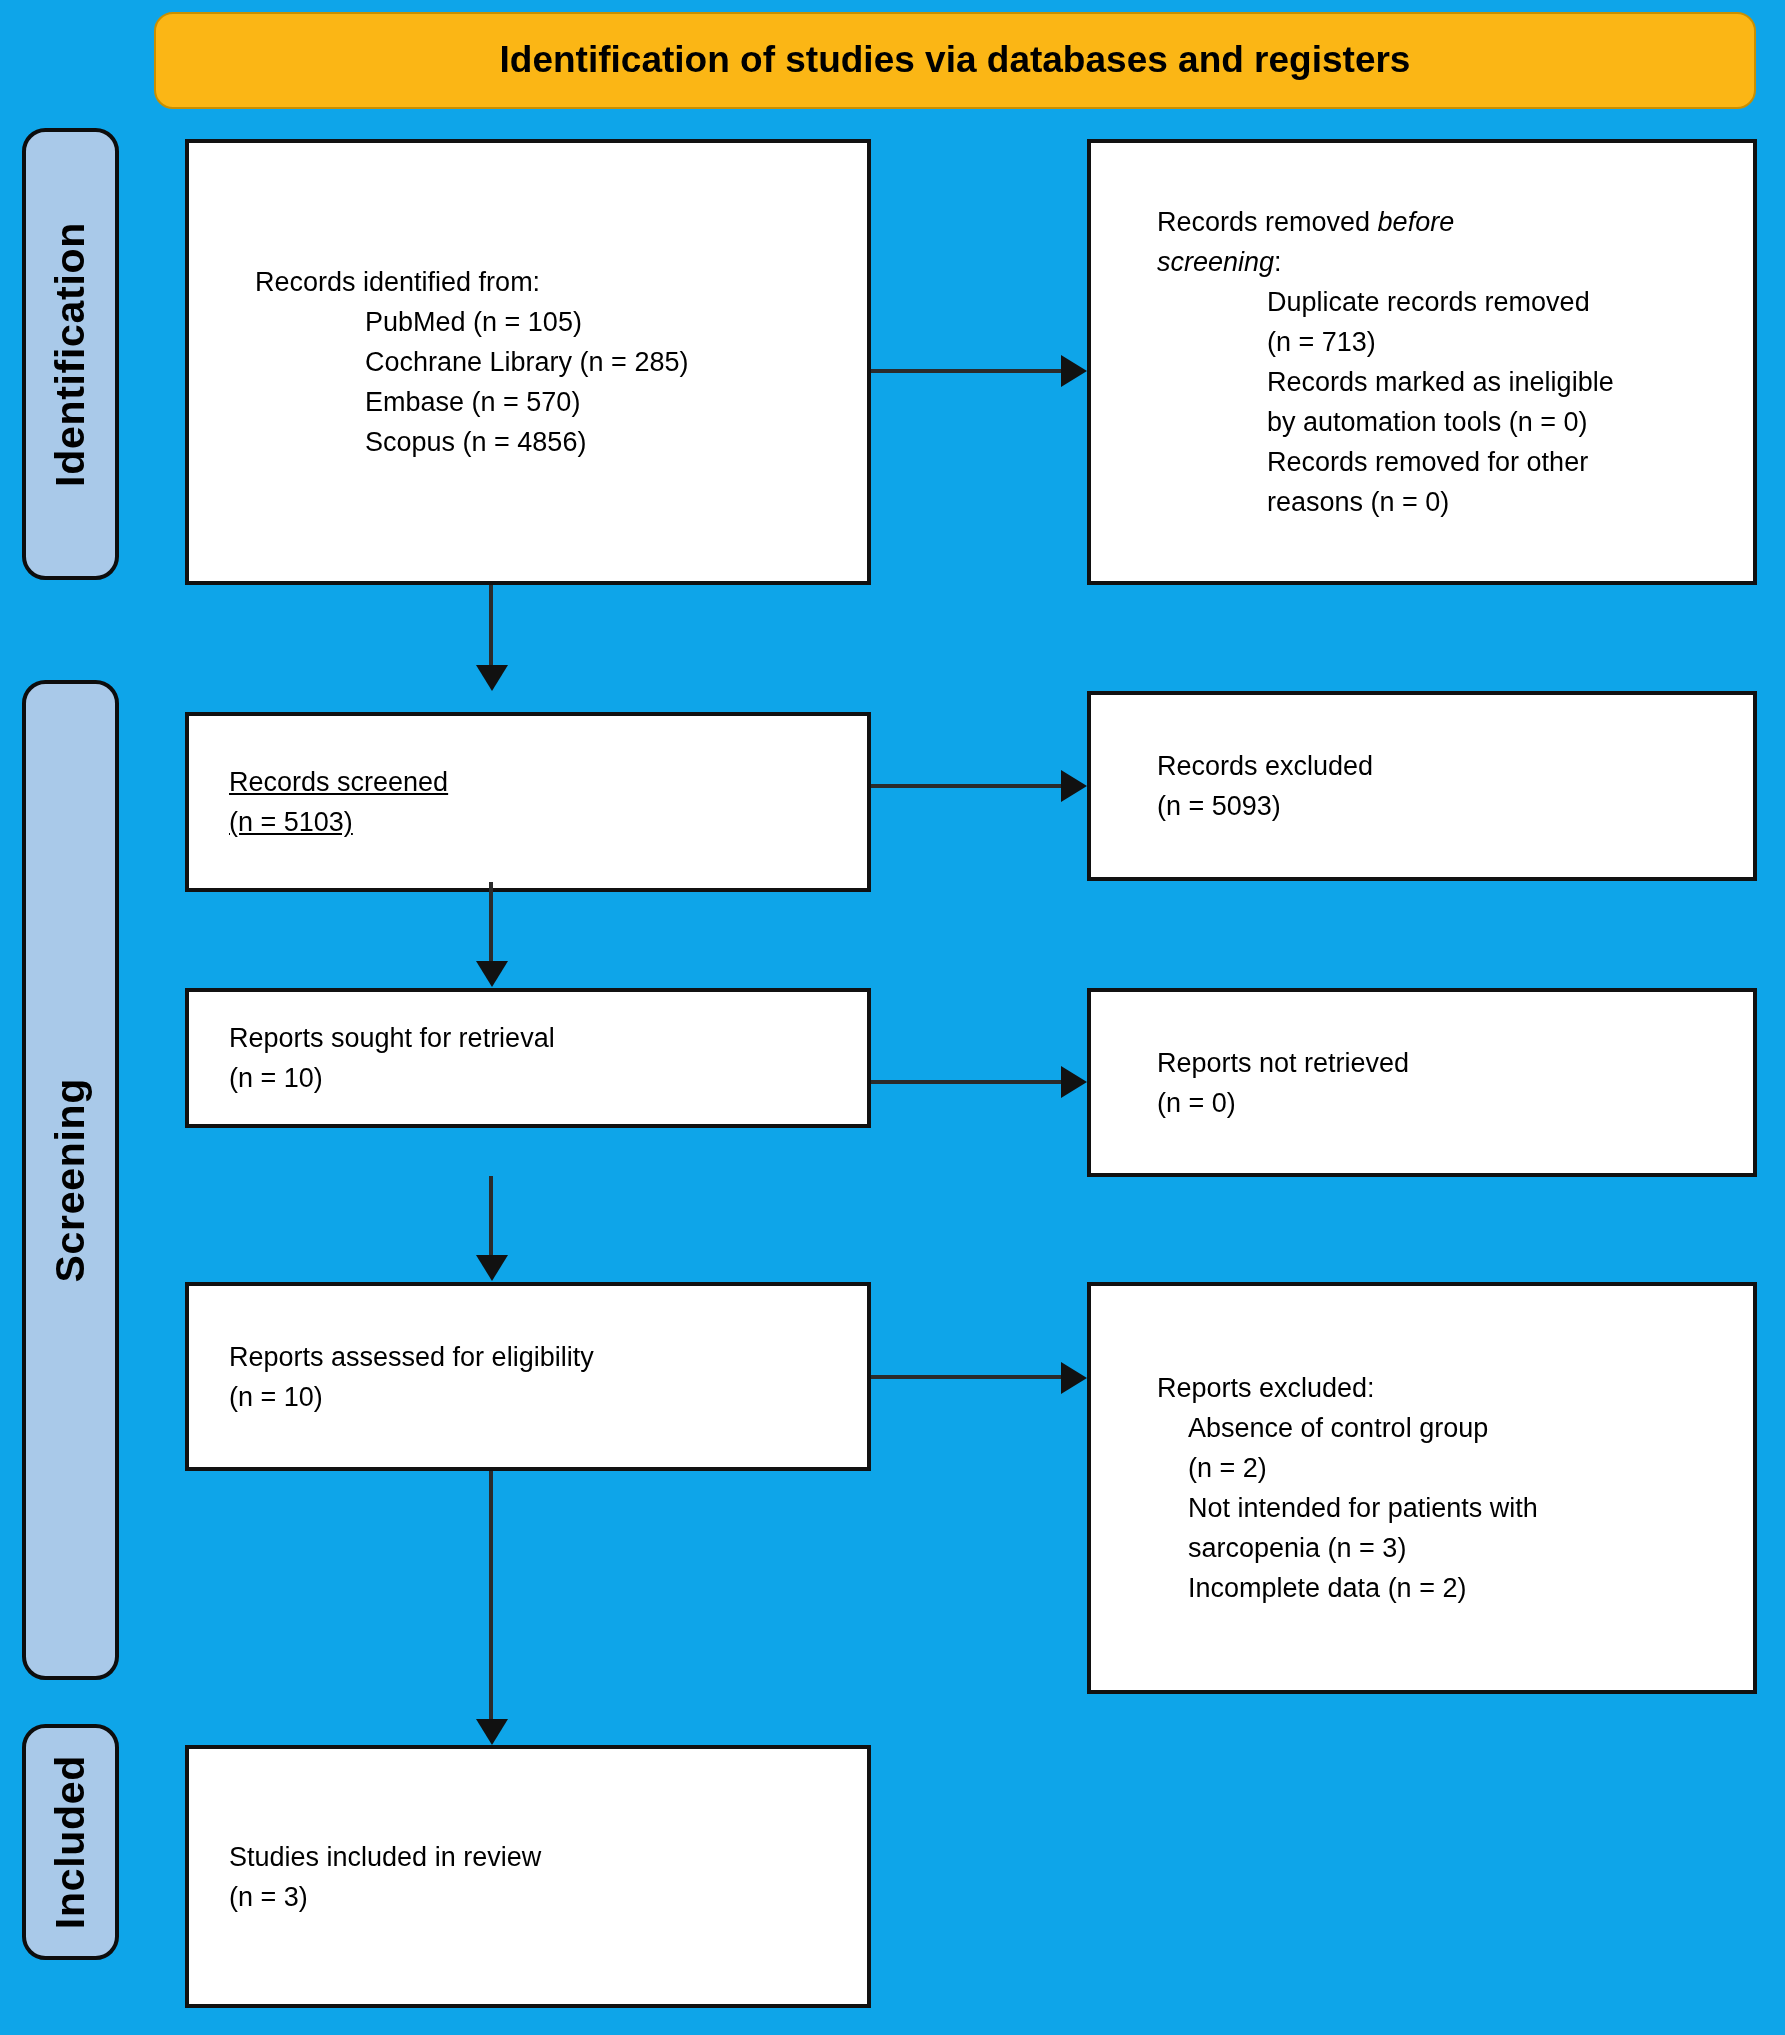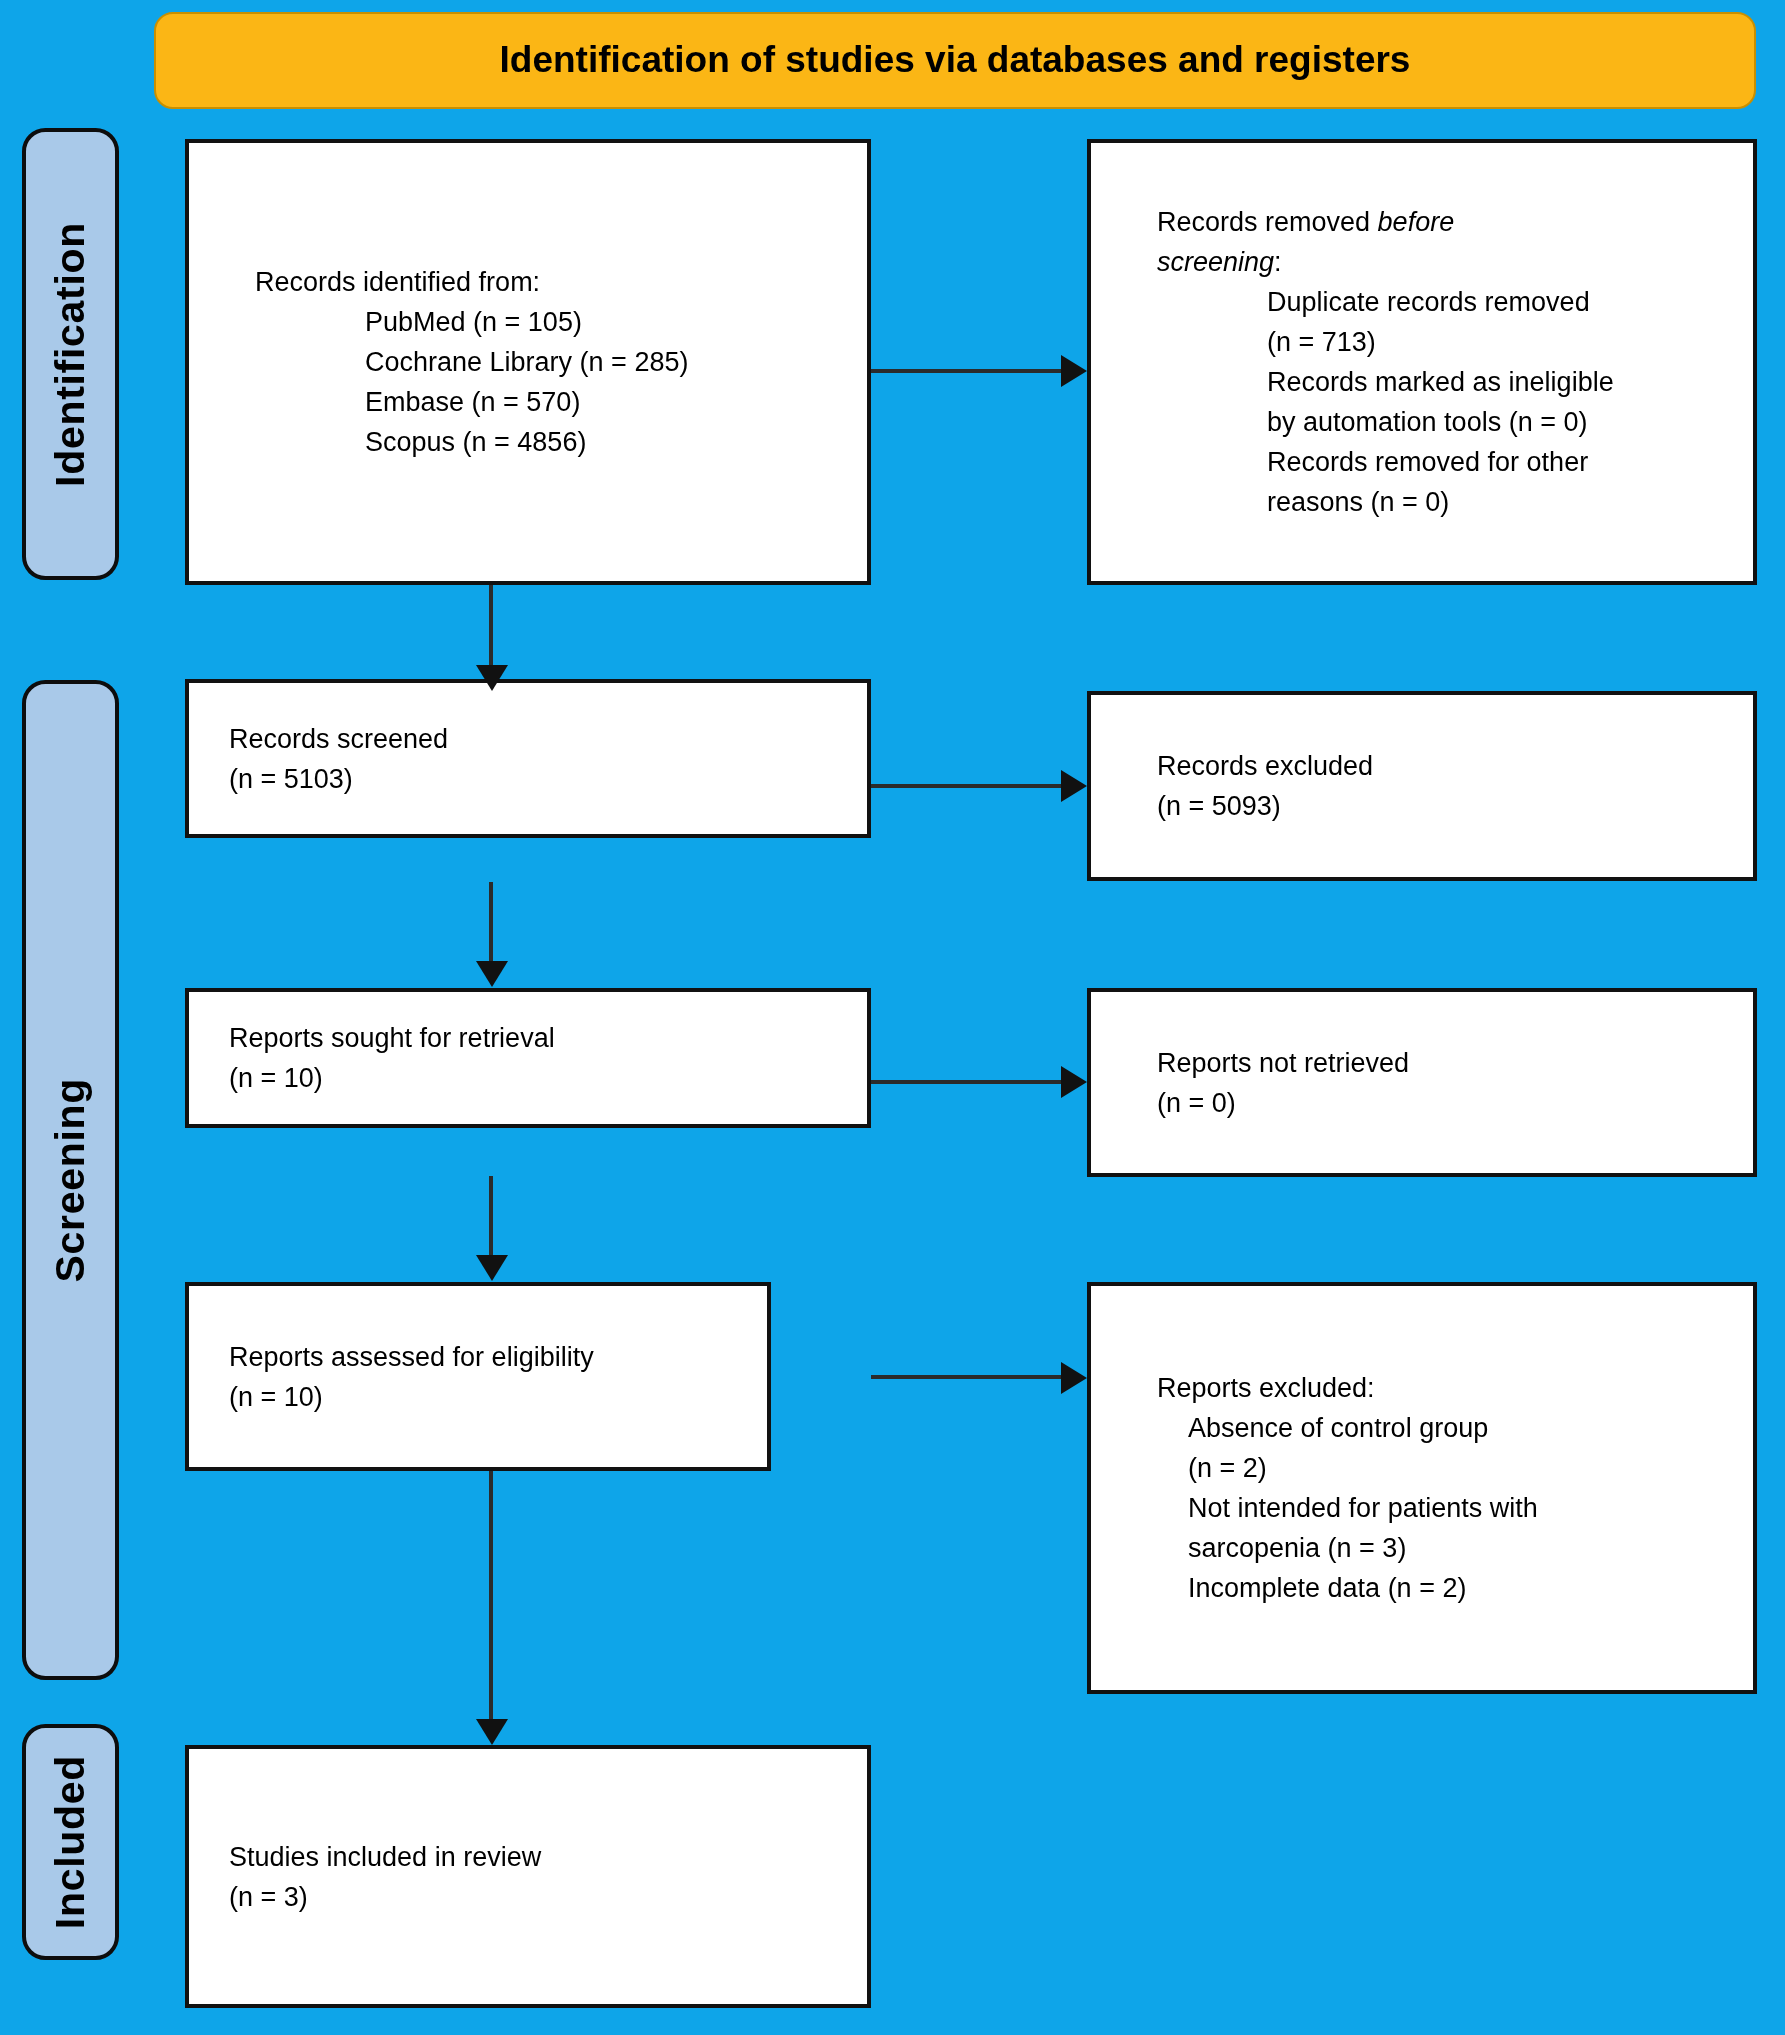--- a/index.html
+++ b/index.html
@@ -51,25 +51,25 @@
     padding-right:20.5px;
   }
   .tline{white-space:nowrap;}
   .tline em{font-style:italic;}
   .indent-1{margin-left:110px;}
   .box8 .indent-1{margin-left:31px;}
   .pad-90{padding-left:66px;}
   .pad-55{padding-left:40px;}
   .box1{left:185px;top:139px;width:686px;height:446px;}
   .box2{left:1087px;top:139px;width:670px;height:446px;}
-  .box3{left:185px;top:679px;width:686px;height:159px;}
+  .box3{left:185px;top:712px;width:686px;height:180px;text-decoration:underline;}
   .box4{left:1087px;top:691px;width:670px;height:190px;}
   .box5{left:185px;top:988px;width:686px;height:140px;}
   .box6{left:1087px;top:988px;width:670px;height:189px;}
-  .box7{left:185px;top:1282px;width:586px;height:189px;}
+  .box7{left:185px;top:1282px;width:686px;height:189px;}
   .box8{left:1087px;top:1282px;width:670px;height:412px;}
   .box9{left:185px;top:1745px;width:686px;height:263px;}
   
   .vline{position:absolute;width:4.4px;background:#2b2b2b;}
   .hline{position:absolute;height:4.4px;background:#2b2b2b;}
   .head-down{
     position:absolute;width:0;height:0;
     border-left:16px solid transparent;
     border-right:16px solid transparent;
     border-top:26px solid #111111;

